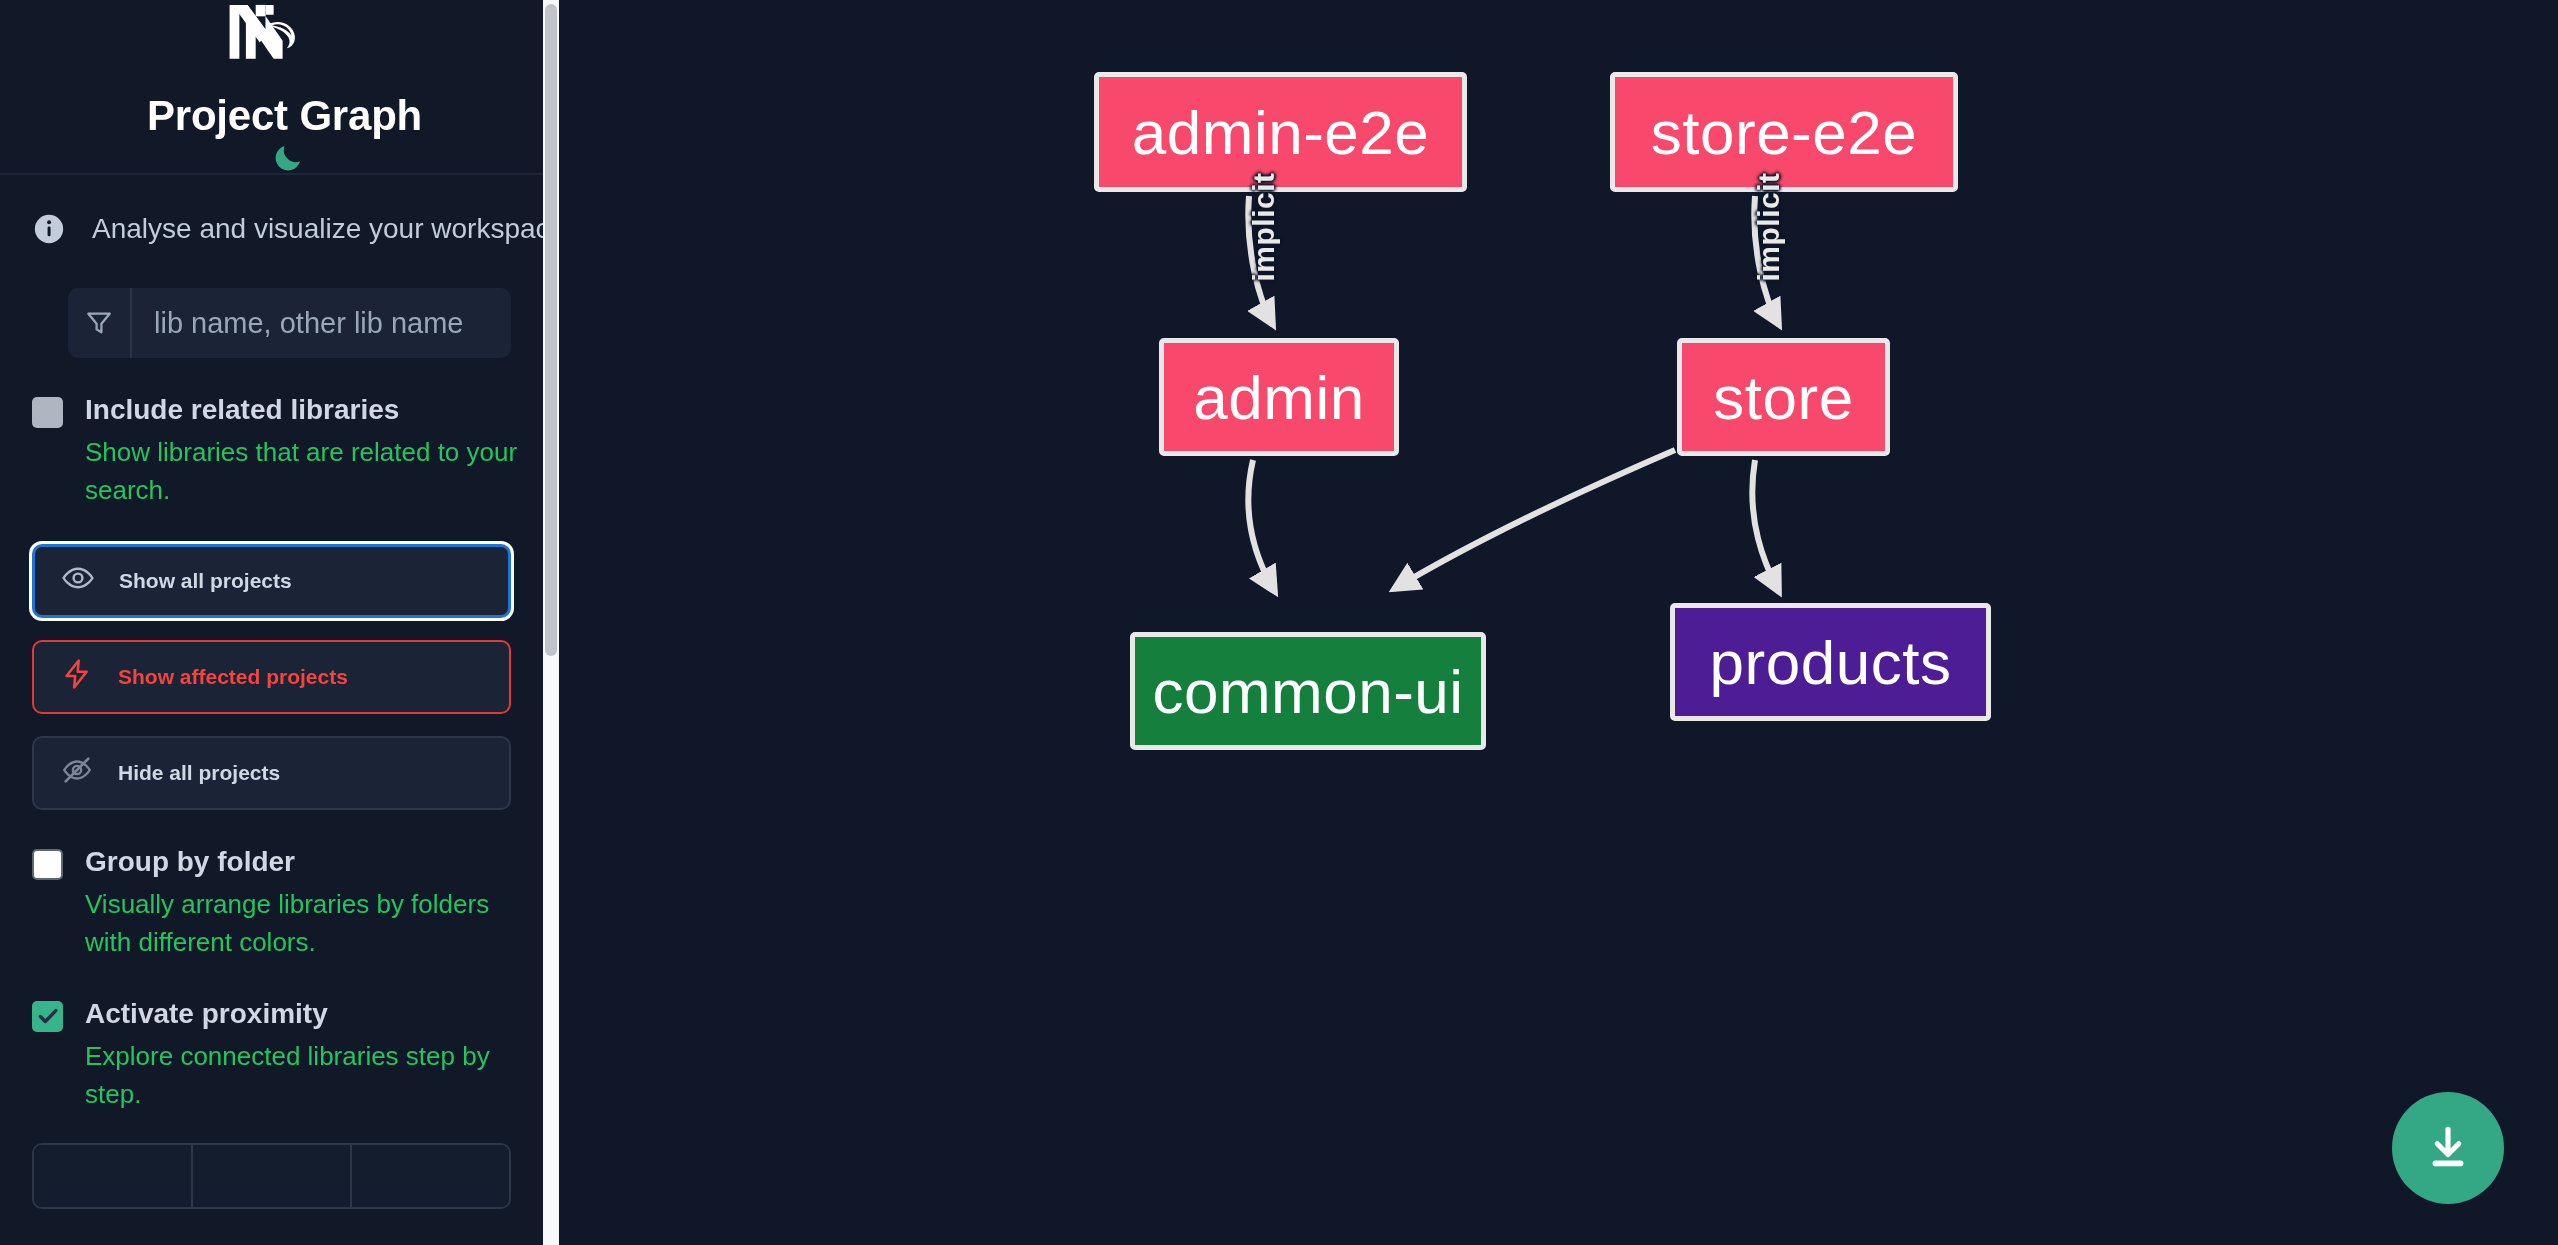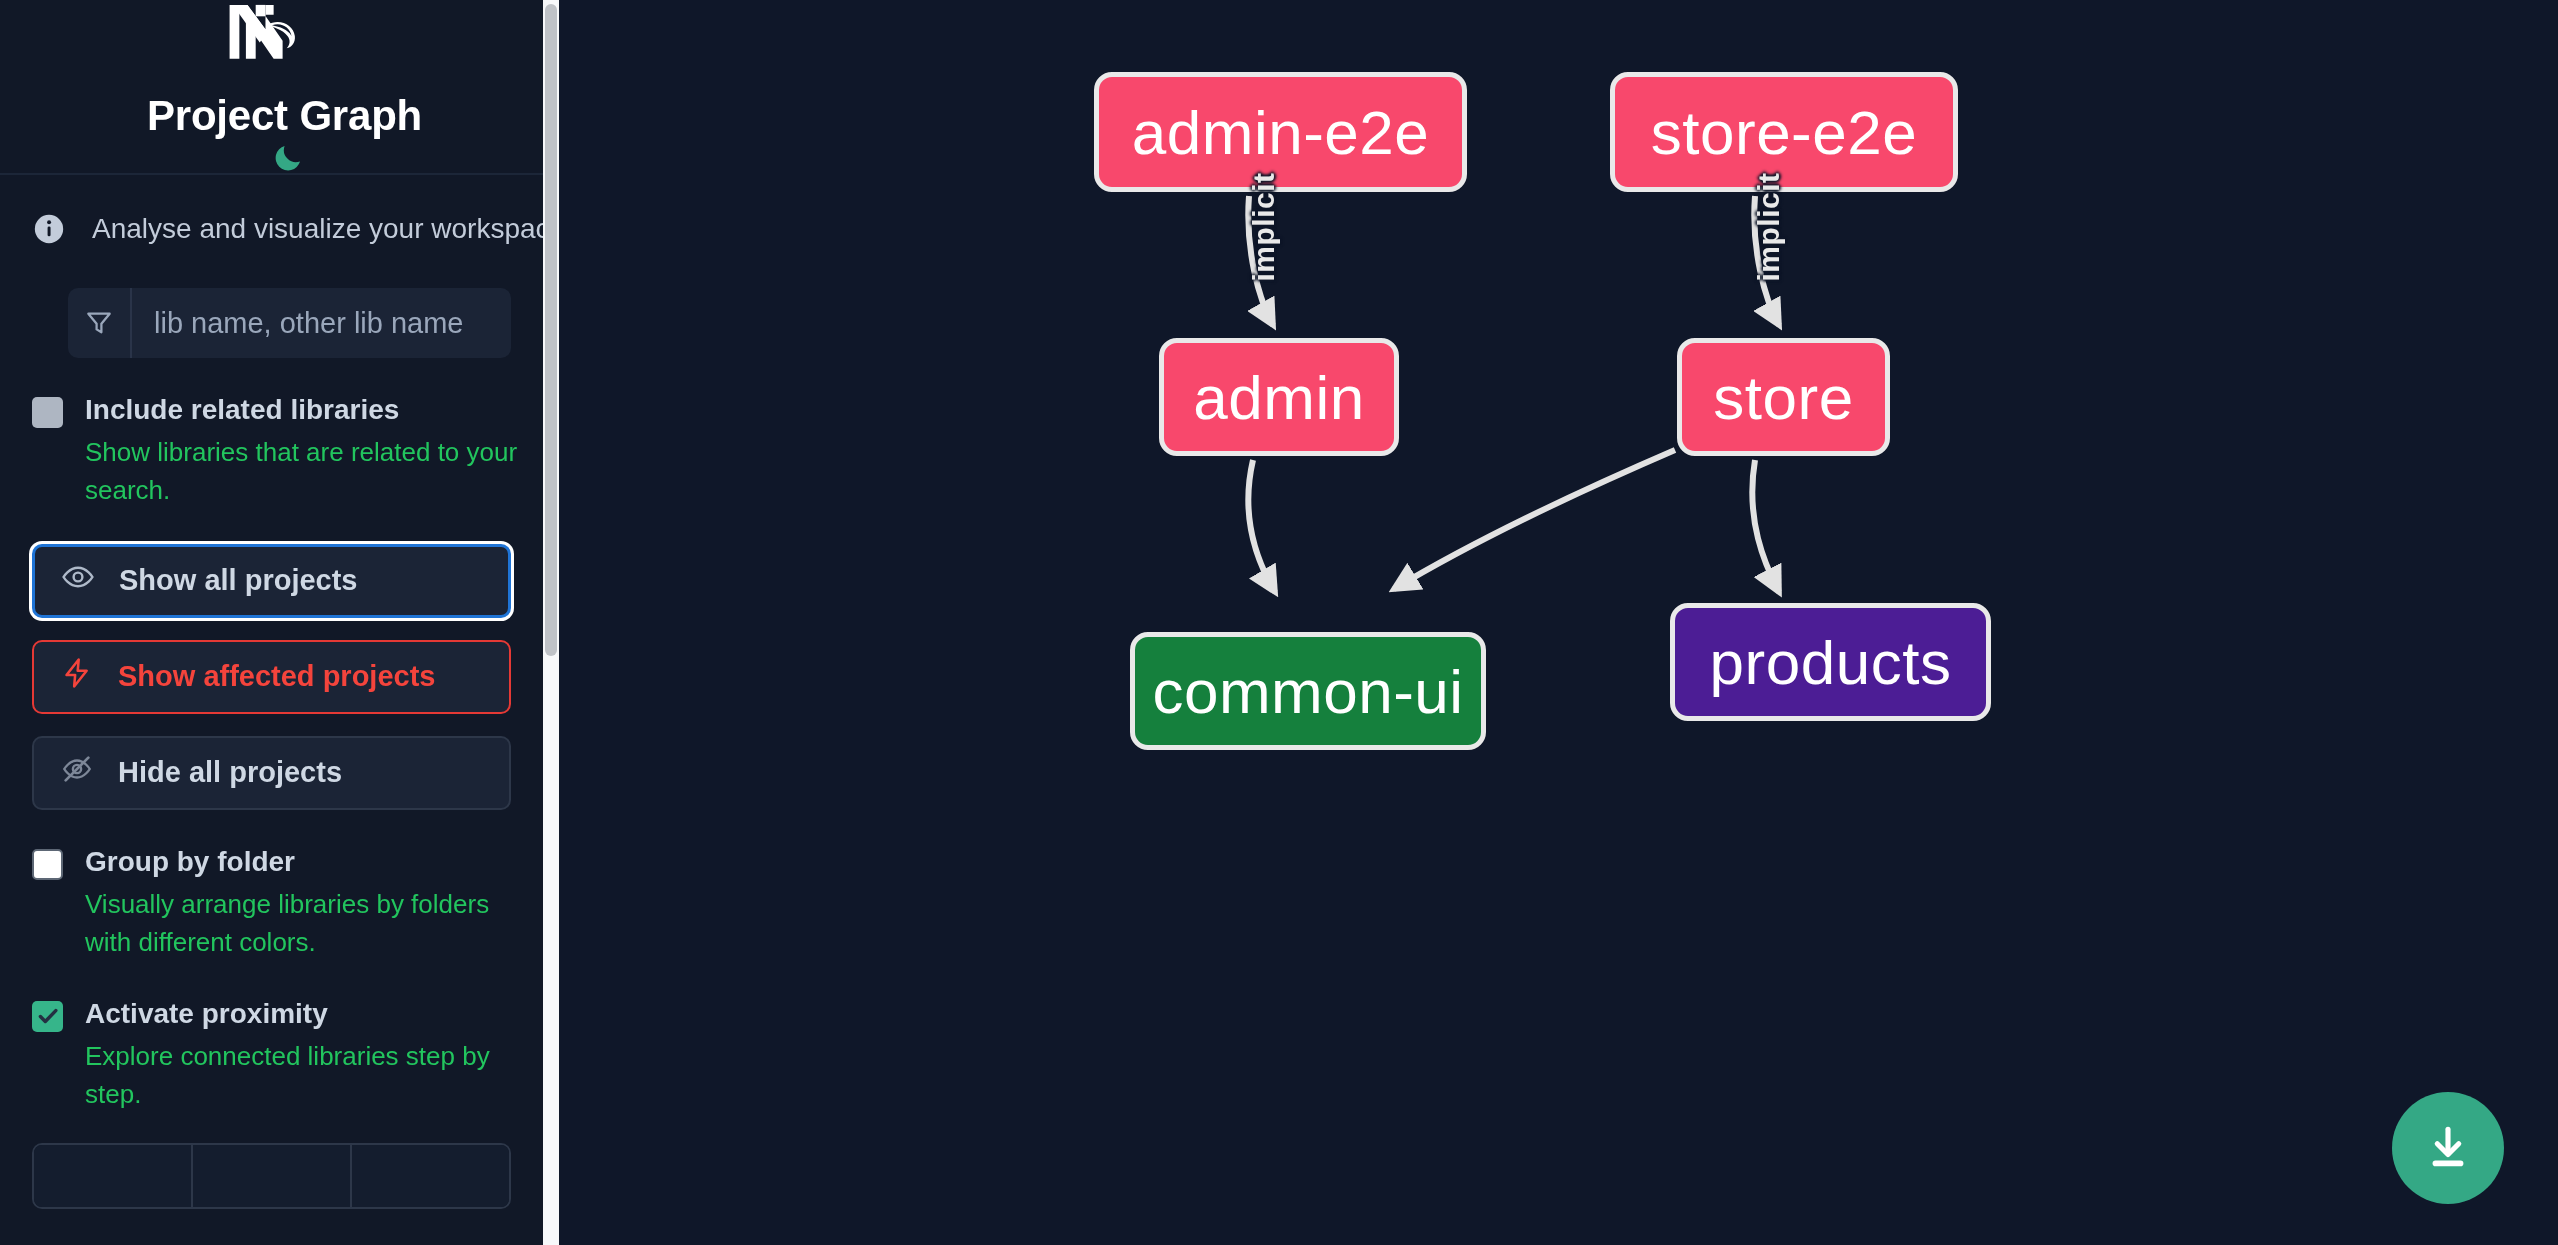--- a/index.html
+++ b/index.html
@@ -109,21 +109,21 @@
     margin-top: 6px;
   }
 
   .btn-group { padding: 34px 32px 0 32px; display: flex; flex-direction: column; gap: 22px; }
   .pbtn {
     height: 74px;
     display: flex; align-items: center;
     padding: 0 26px;
     border-radius: 10px;
     background: #1b2436;
-    font-size: 29px;
+    font-size: 21px;
     cursor: pointer;
     border: 2px solid transparent;
   }
   .pbtn .plabel { margin-left: 24px; white-space: nowrap; }
   .pbtn.focused {
     border: 3px solid #1f74d6;
     box-shadow: 0 0 0 3px #ffffff;
   }
   .pbtn.focused .plabel { color: #cfd8e4; font-weight: 700; }
   .pbtn.danger { border: 2px solid #e53935; }
@@ -171,21 +171,21 @@
     flex: 1 1 auto;
     height: 1245px;
     background: #0f1729;
     overflow: hidden;
   }
   #graph-svg { position: absolute; inset: 0; width: 100%; height: 100%; }
 
   .gnode {
     position: absolute;
     display: flex; align-items: center; justify-content: center;
-    border-radius: 18px;
+    border-radius: 5px;
     border: 5px solid #e9e9e9;
     color: #ffffff;
     font-size: 62px;
     font-weight: 400;
     letter-spacing: 0.5px;
     cursor: pointer;
     white-space: nowrap;
   }
   .edge-label {
     position: absolute;

